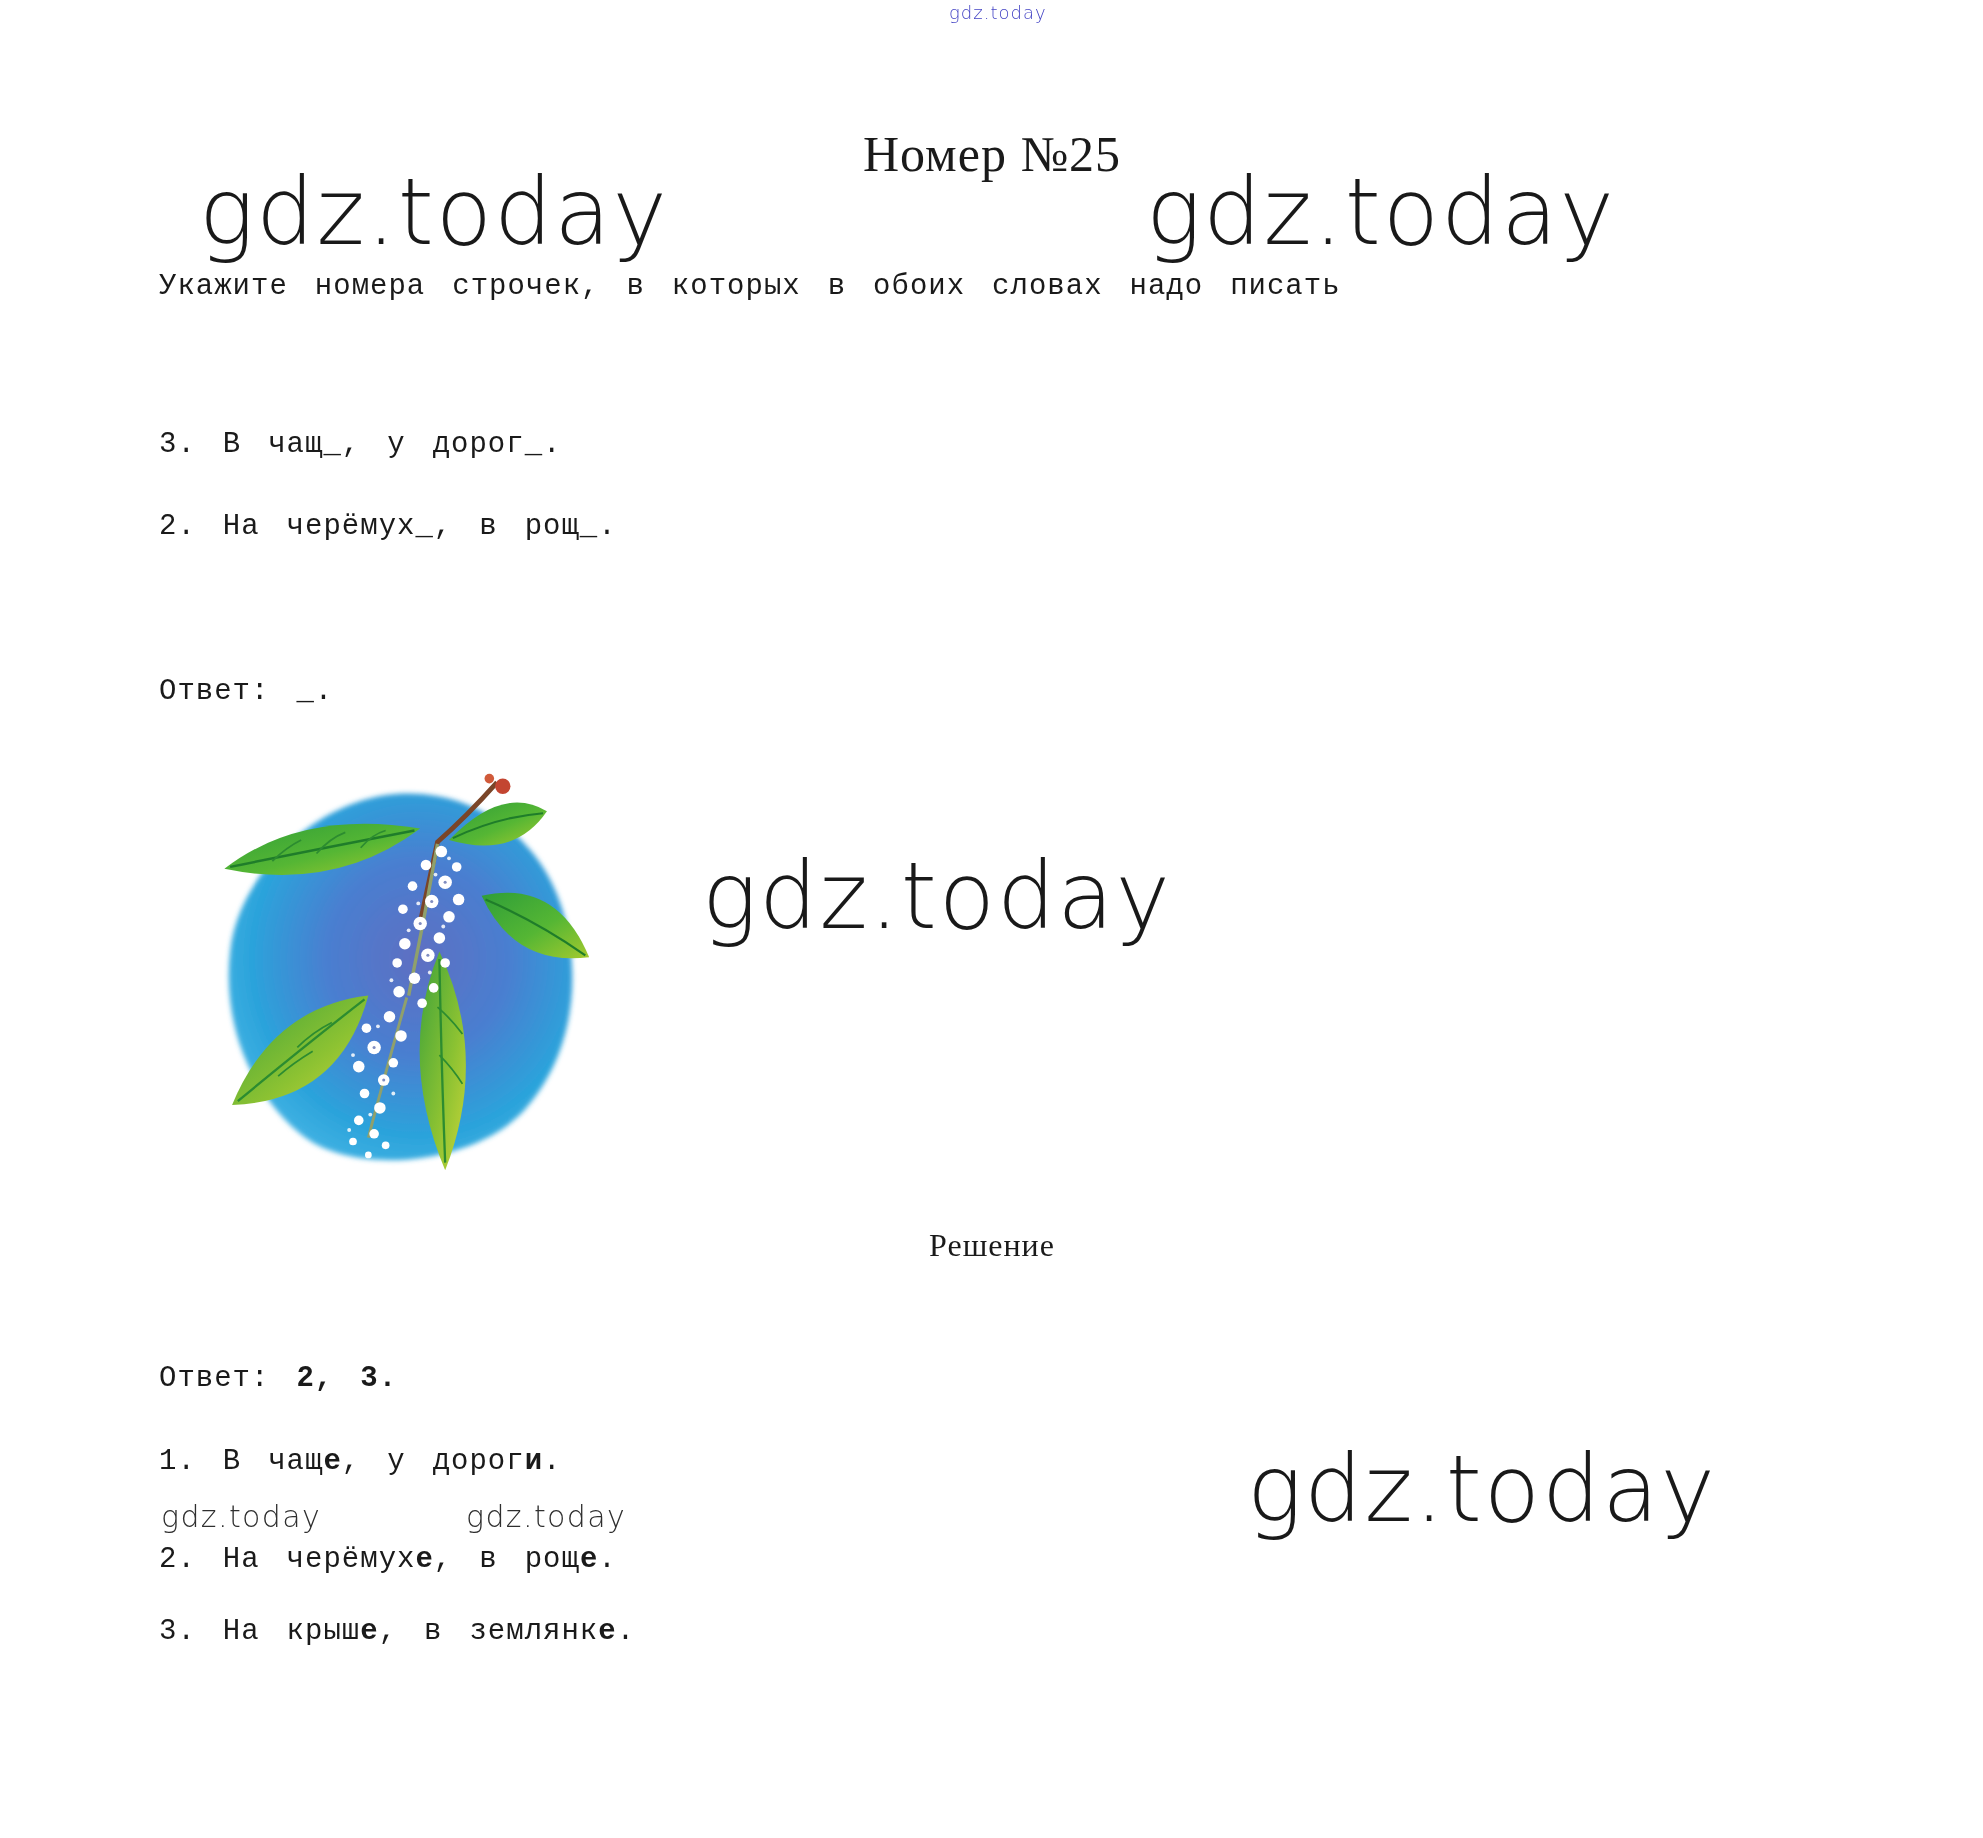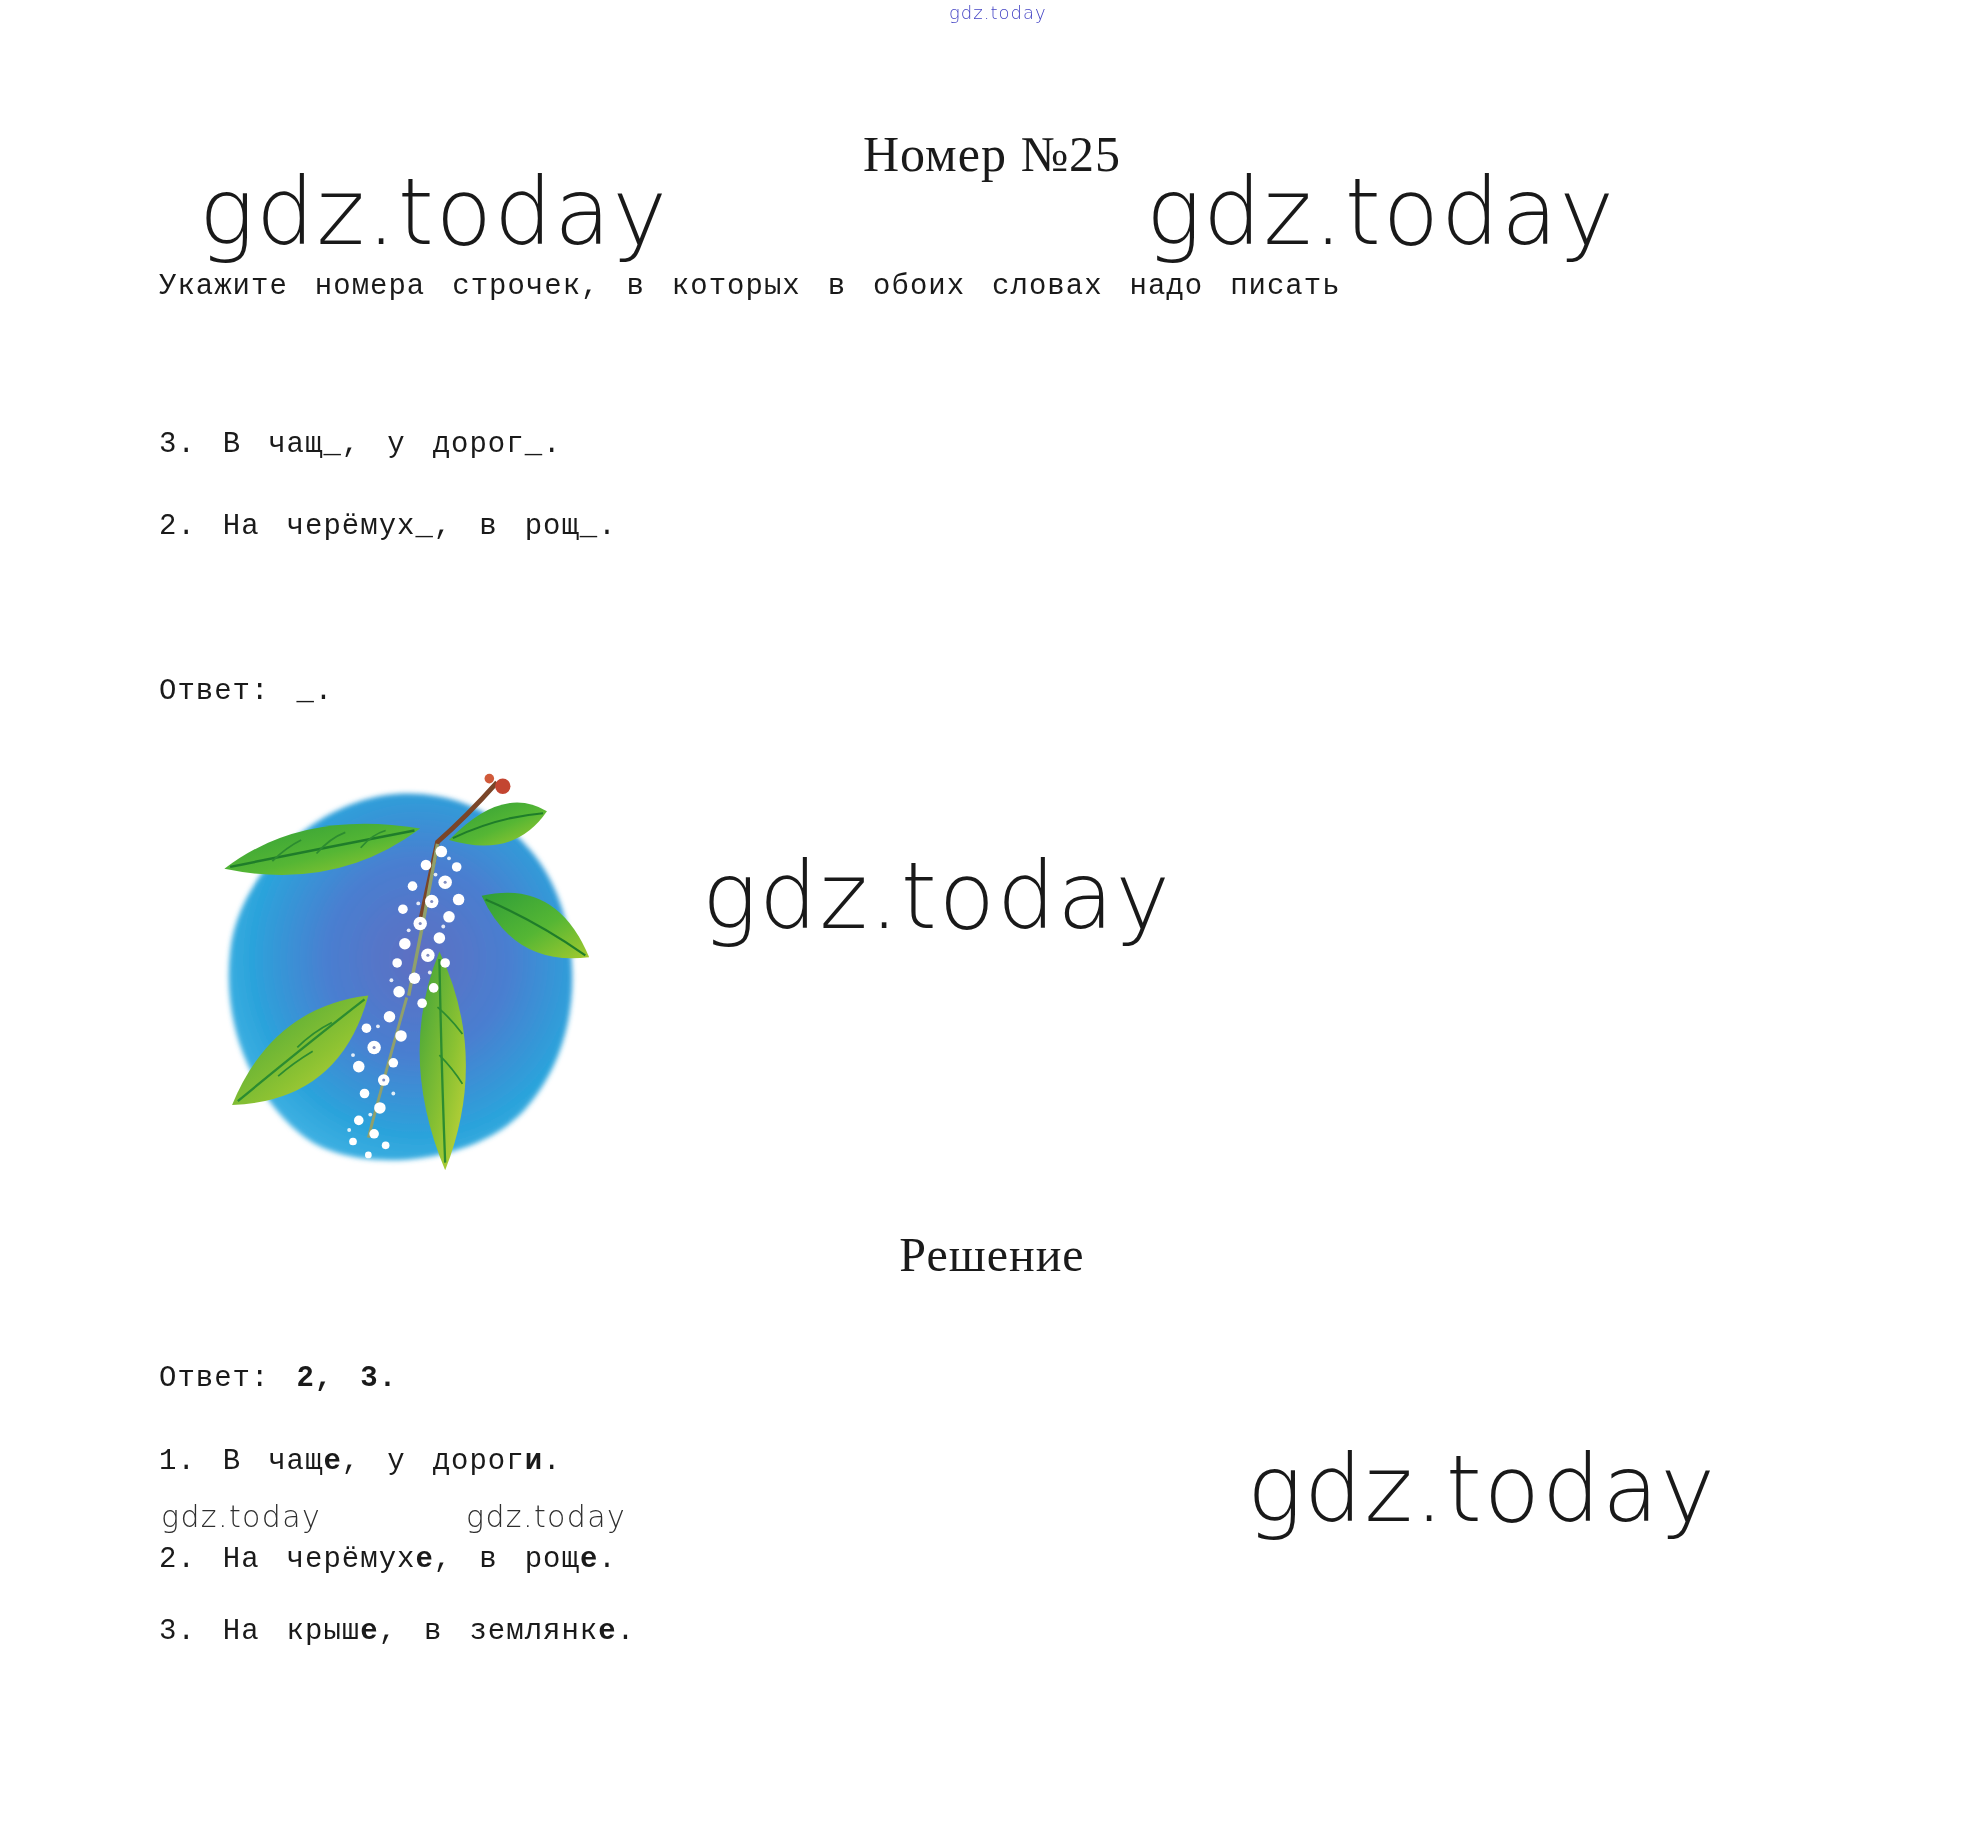--- a/index.html
+++ b/index.html
@@ -2,21 +2,21 @@
 <html lang="ru"><head>
 <meta charset="utf-8">
 <style>
   html,body{margin:0;padding:0;background:#ffffff;}
   .page{position:relative;width:1846px;height:1839px;background:#ffffff;overflow:hidden;
         font-family:"Liberation Serif","DejaVu Serif",serif;color:#1a1a1a;}
   .abs{position:absolute;white-space:nowrap;}
   .center{left:0;width:1984px;text-align:center;}
   .body-text{font-size:29px;line-height:1.15;letter-spacing:1px;word-spacing:8.6px;font-family:Liberation Mono, monospace;}
   .title{font-size:50px;letter-spacing:1px;}
-  .heading{font-size:48px;letter-spacing:1px;}
+  .heading{font-size:32px;letter-spacing:1px;}
   .wm{font-family:"DejaVu Sans","Liberation Sans",sans-serif;font-weight:300;color:#191919;}
   .wm-large{font-size:92px;letter-spacing:1.9px;}
   .wm-inline{font-size:30px;color:#2f2f2f;letter-spacing:1.4px;}
   .wm-top{font-size:18px;color:#4545c5;letter-spacing:1px;}
   b{font-weight:bold;}
 </style>
 </head>
 <body>
 
 <div class="page">

